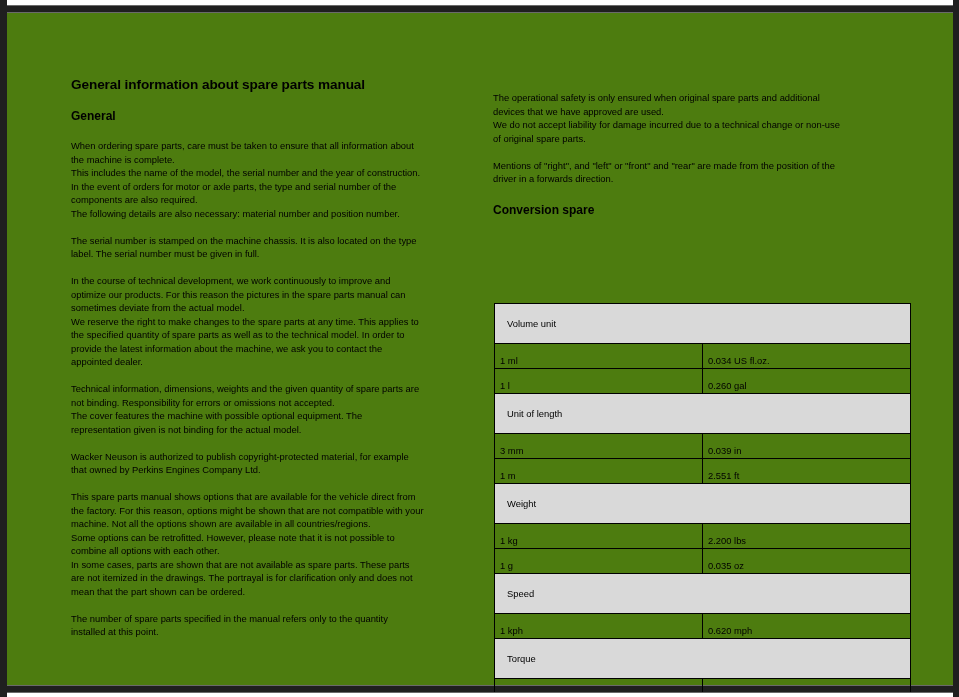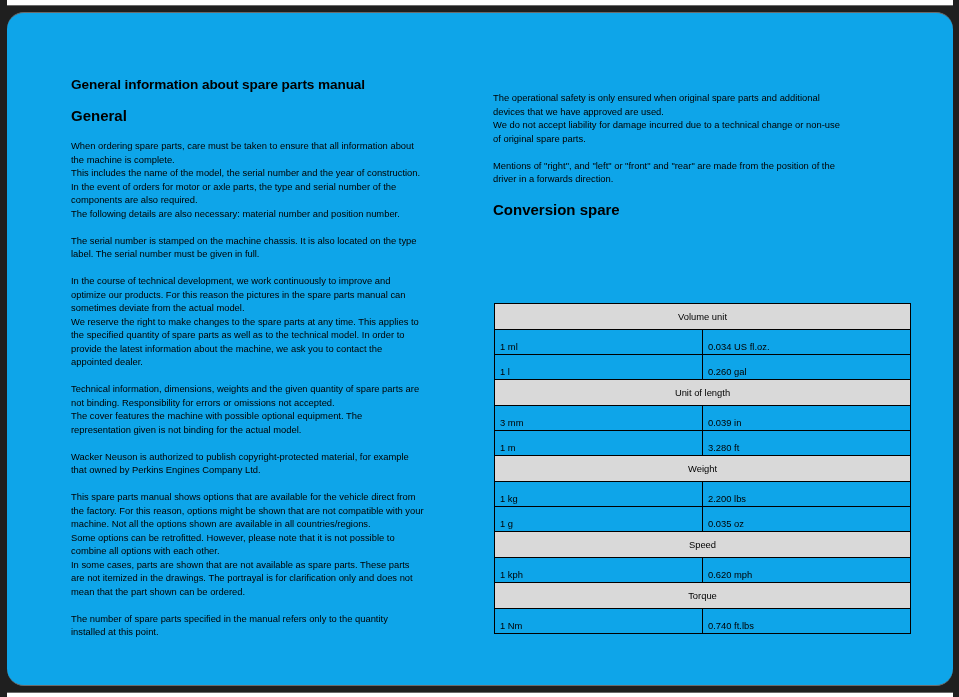--- a/index.html
+++ b/index.html
@@ -7,50 +7,50 @@
       width: 959px; height: 697px; overflow: hidden;
       background: #1f1f1f; position: relative;
       font-family: "Liberation Sans", sans-serif; color: #000;
     }
     .prev-page {
       position: absolute; left: 7px; top: 0; width: 946px; height: 5px;
       background: #fff; border-bottom: 1px solid #6a6a6a;
     }
     .page {
       position: absolute; left: 7px; top: 12px; width: 946px; height: 672px;
-      background: #0ea5e9; border-top: 1px solid #6a6a6a; border-bottom: 1px solid #6a6a6a; border-radius: 17px;
+      background: #4d7c0f; border-top: 1px solid #6a6a6a; border-bottom: 1px solid #6a6a6a;
     }
     .next-page {
       position: absolute; left: 7px; top: 692px; width: 946px; height: 5px;
       background: #fff; border-top: 1px solid #6a6a6a;
     }
     .col-left { position: absolute; left: 64px; top: 64px; width: 392px; }
     .col-right { position: absolute; left: 486px; top: 78px; width: 420px; }
     h1.title {
       font-size: 13.6px; font-weight: bold; margin: 0 0 17px 0; line-height: 16px;
       letter-spacing: -0.1px;
     }
     h2.sub {
-      font-size: 15px; font-weight: bold; margin: 0 0 17px 0; line-height: 12px;
+      font-size: 12px; font-weight: bold; margin: 0 0 17px 0; line-height: 12px;
     }
     p.para {
       font-size: 9.4px; line-height: 13.5px; margin: 0 0 13.5px 0; white-space: pre-line;
     }
     .col-right p.para { margin-bottom: 13.5px; }
     .col-right h2.sub { margin-top: 18px; margin-bottom: 16px; }
     table.conv {
       position: absolute; left: 1px; top: 212px;
       width: 417px; border-collapse: collapse; font-size: 9.4px;
     }
     table.conv td {
       border: 1px solid #000; height: 16px; padding: 8px 0 0 5px; line-height: 13px;
       vertical-align: middle;
     }
     table.conv tr.group td {
-      background: #d9d9d9; text-align: center; padding: 5px; height: 15px;
+      background: #d9d9d9; text-align: left; padding: 12px; height: 15px;
     }
     table.conv td.from { width: 202px; }
   </style>
 </head>
 <body>
 
 <div class="prev-page"></div>
 
 <div class="page">
   <div class="col-left">
@@ -114,21 +114,21 @@
 
         <tr class="group">
           <td colspan="2">Unit of length</td>
         </tr>
         <tr>
           <td class="from">3 mm</td>
           <td>0.039 in</td>
         </tr>
         <tr>
           <td class="from">1 m</td>
-          <td>3.280 ft</td>
+          <td>2.551 ft</td>
         </tr>
 
         <tr class="group">
           <td colspan="2">Weight</td>
         </tr>
         <tr>
           <td class="from">1 kg</td>
           <td>2.200 lbs</td>
         </tr>
         <tr>

